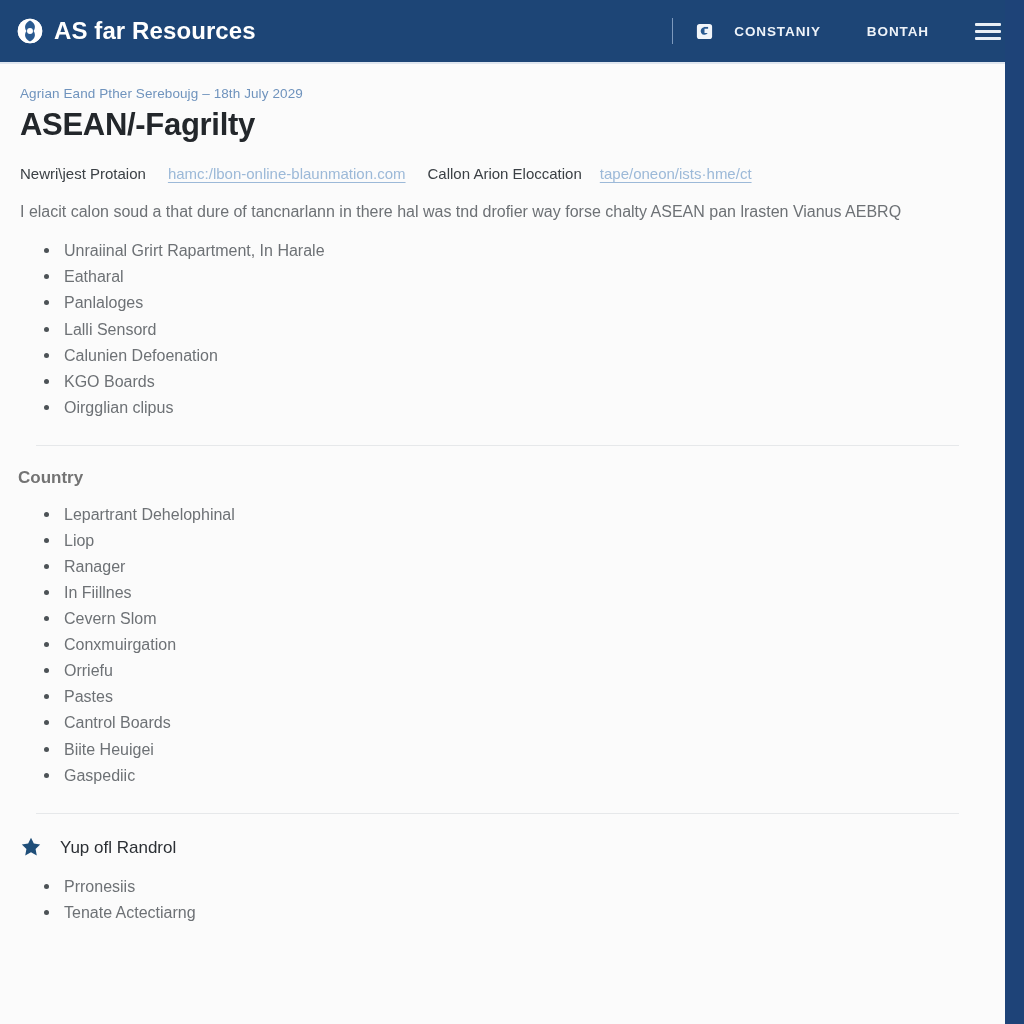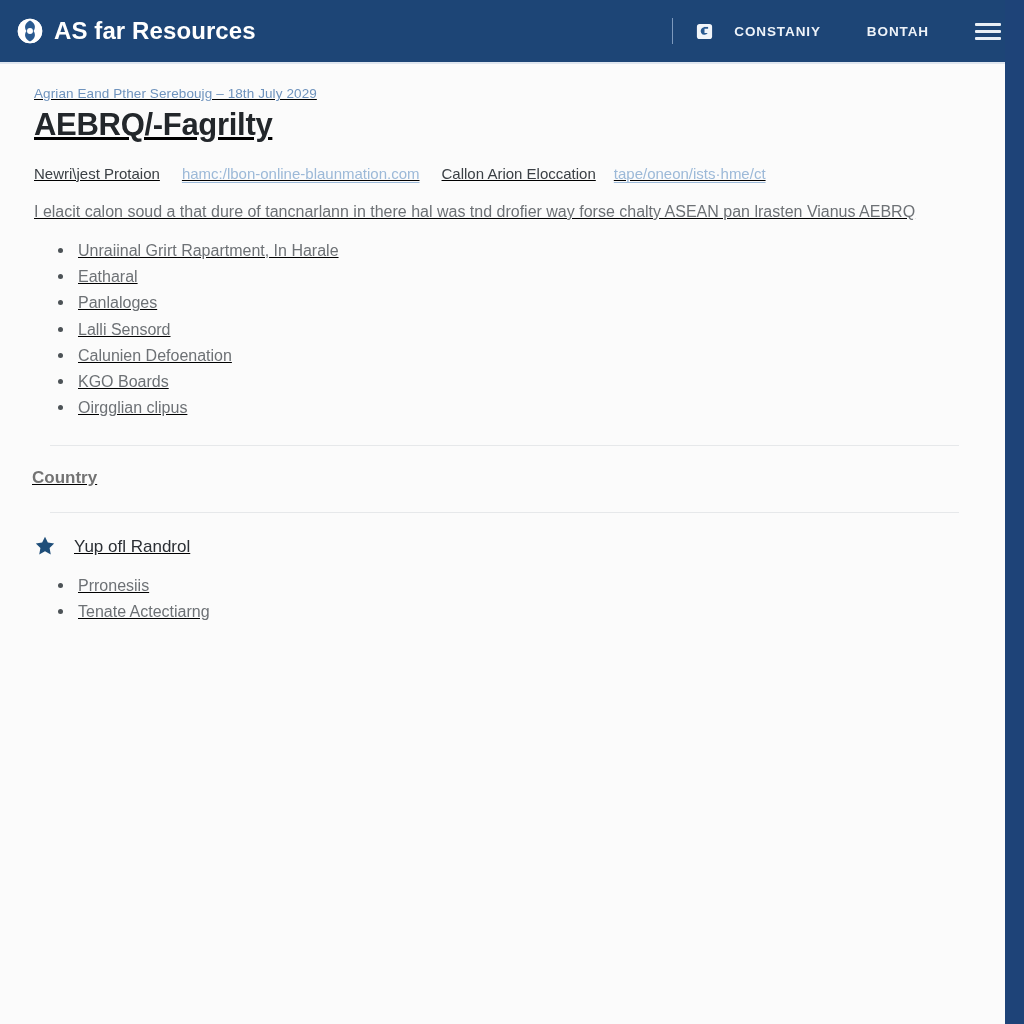--- a/index.html
+++ b/index.html
@@ -103,23 +103,22 @@
   }
   .hamburger span {
     display: block;
     height: 3px;
     background: #e9eff6;
     border-radius: 1px;
   }
 
   
   #content {
-    padding: 22px 30px 0 32px;
+    padding: 22px 30px 0 18px;
     box-sizing: border-box;
-    text-decoration: underline;
   }
 
   .breadcrumb {
     color: #6f93bd;
     font-size: 13.5px;
     letter-spacing: 0.1px;
     margin: 0 0 6px 2px;
   }
 
   .page-title {
@@ -249,21 +248,21 @@
           <span></span>
           <span></span>
         </div>
       </div>
     </div>
 
     <div id="content">
 
       <div class="breadcrumb">Agrian Eand Pther Sereboujg – 18th July 2029</div>
 
-      <h1 class="page-title">AEBRQ/-Fagrilty</h1>
+      <h1 class="page-title">ASEAN/-Fagrilty</h1>
 
       <div class="meta-row">
         <span class="meta-label">Newri\jest Protaion</span>
         <span class="gap-a"></span>
         <a class="meta-link">hamc:/lbon-online-blaunmation.com</a>
         <span class="gap-b"></span>
         <span class="meta-label">Callon Arion Eloccation</span>
         <span class="gap-c"></span>
         <a class="meta-link">tape/oneon/ists·hme/ct</a>
       </div>
@@ -277,20 +276,33 @@
         <li>Lalli Sensord</li>
         <li>Calunien Defoenation</li>
         <li>KGO Boards</li>
         <li>Oirgglian clipus</li>
       </ul>
 
       <hr class="rule">
 
       <h2 class="section-title">Country</h2>
 
+      <ul class="bullets">
+        <li>Lepartrant Dehelophinal</li>
+        <li>Liop</li>
+        <li>Ranager</li>
+        <li>In Fiillnes</li>
+        <li>Cevern Slom</li>
+        <li>Conxmuirgation</li>
+        <li>Orriefu</li>
+        <li>Pastes</li>
+        <li>Cantrol Boards</li>
+        <li>Biite Heuigei</li>
+        <li>Gaspediic</li>
+      </ul>
 
       <hr class="rule">
 
       <div class="starred-title">
         <svg class="star-icon" viewBox="0 0 24 24">
           <path d="M12 1.8 L15.1 8.3 L22 9.2 L17 14.1 L18.3 21.2 L12 17.8 L5.7 21.2 L7 14.1 L2 9.2 L8.9 8.3 Z" fill="#1f4e79"></path>
         </svg>
         <span class="label">Yup ofl Randrol</span>
       </div>
 

